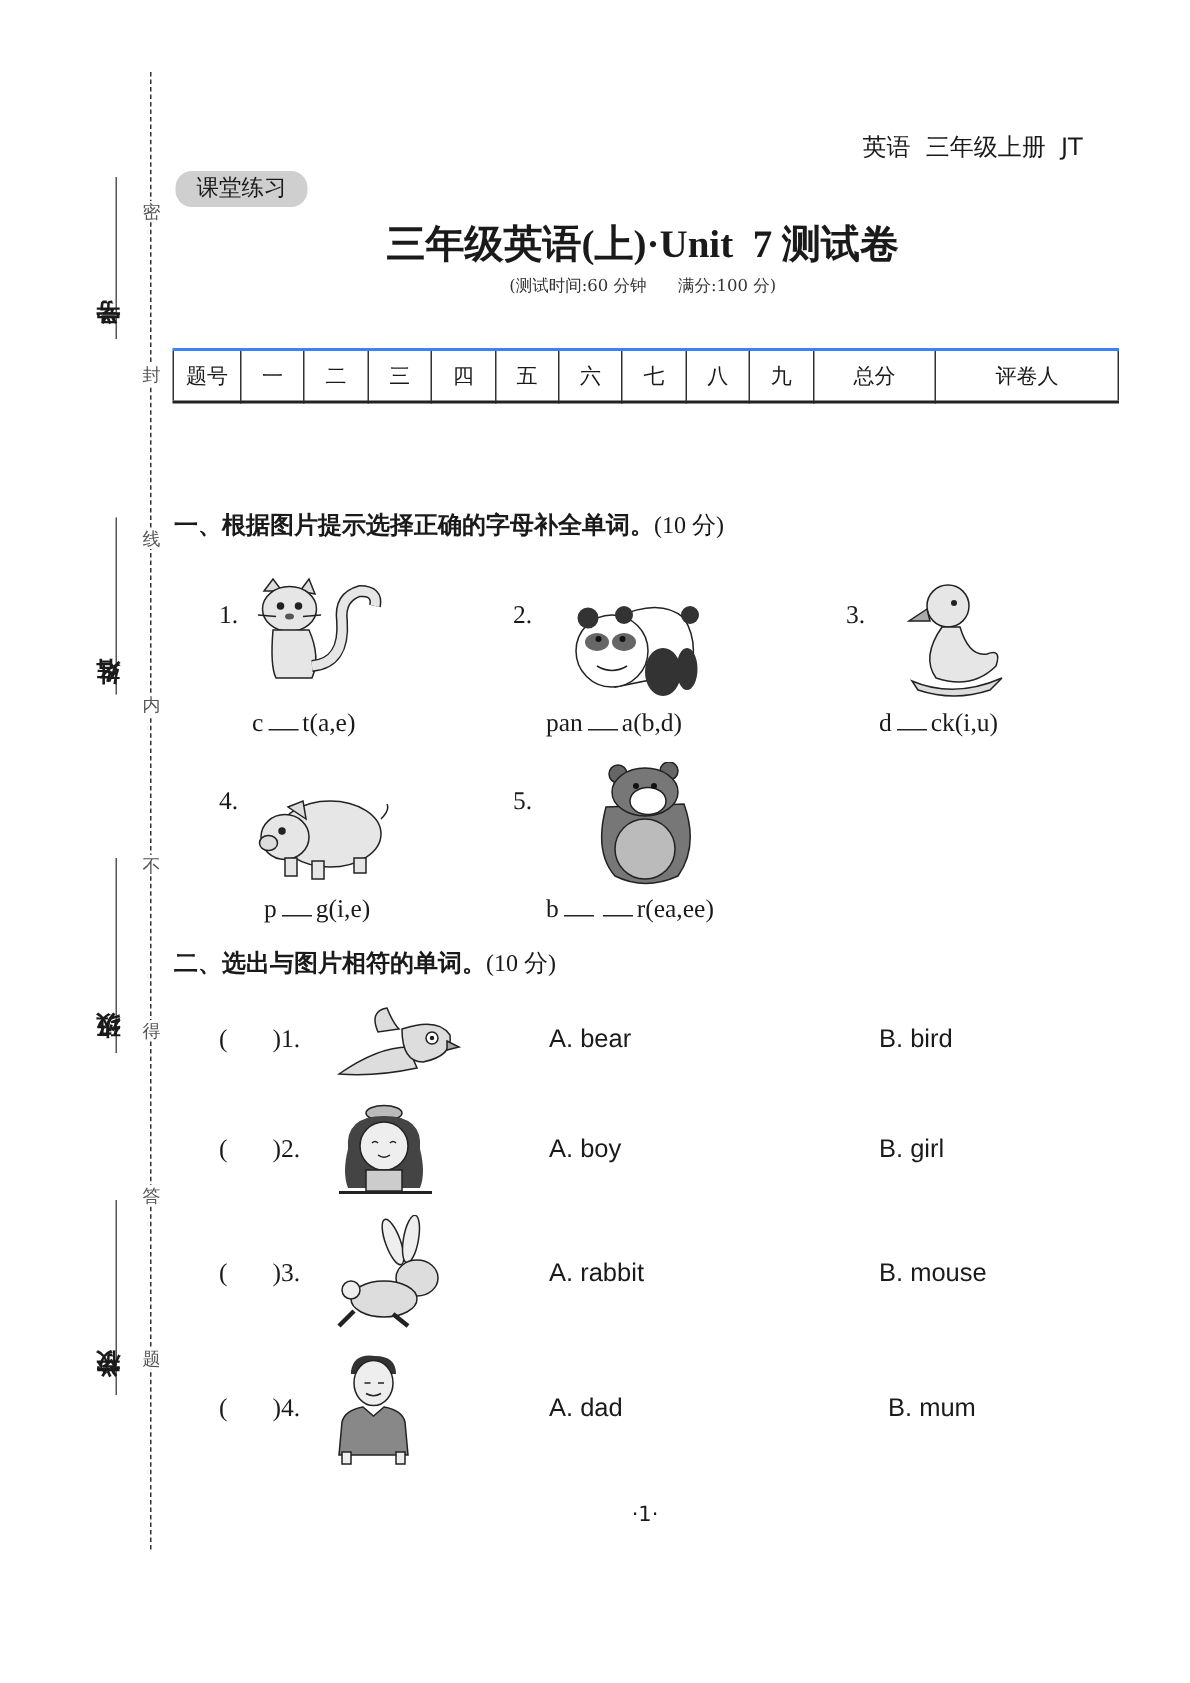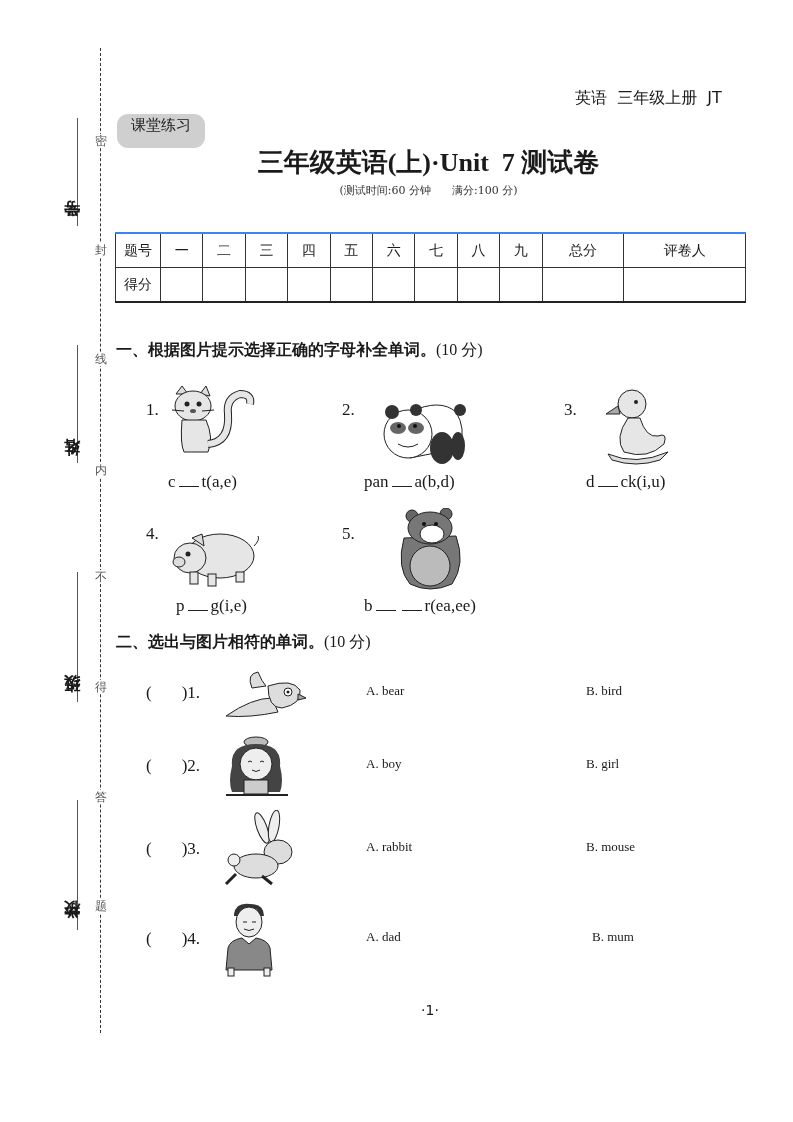--- a/index.html
+++ b/index.html
@@ -8,38 +8,38 @@
   .abs { position: absolute; }
   .sans { font-family: "DejaVu Sans", "Liberation Sans", sans-serif; }
 
   
   .dash-line { position: absolute; left: 100px; top: 48px; height: 985px; border-left: 1px dashed #333; }
   .margin-char { position: absolute; left: 94px; width: 14px; font-size: 12px; color: #555; background: #fff; text-align: center; line-height: 14px; }
   .field-label { position: absolute; left: 62px; width: 22px; font-size: 16px; font-weight: bold; writing-mode: vertical-rl; transform: rotate(180deg); letter-spacing: 2px; }
   .field-line { position: absolute; left: 77px; width: 0; border-left: 1px solid #555; }
 
   .top-right { left: 575px; top: 88px; font-size: 16px; }
-  .badge { left: 117px; top: 114px; width: 88px; height: 34px; border-radius: 11px; background: #cfcfcf; font-size: 15px; line-height: 22px; text-align: center; }
+  .badge { left: 117px; top: 114px; width: 88px; height: 24px; border-radius: 11px; background: #cfcfcf; font-size: 15px; line-height: 22px; text-align: center; }
   .header-band { left: 116px; top: 112px; width: 625px; height: 95px; background: linear-gradient(#ffffff, #f7f7f7); z-index: -1; }
   .title { left: 116px; width: 625px; top: 145px; text-align: center; font-size: 26px; font-weight: bold; font-family: "Liberation Serif", "DejaVu Serif", serif; }
   .subtitle { left: 116px; width: 625px; top: 183px; text-align: center; font-size: 11px; color: #333; }
 
   table.score { position: absolute; left: 115px; top: 232px; width: 631px; border-collapse: collapse; font-family: "DejaVu Sans", "Liberation Sans", sans-serif; font-size: 14px; border-top: 2px solid #3b82f6; border-bottom: 2px solid #222; }
   table.score td { border: 1px solid #333; height: 33px; text-align: center; padding: 0; }
   table.score tr:first-child td { height: 33px; }
   table.score td:first-child { width: 44px; }
 
   .section-title { left: 116px; font-size: 16px; font-weight: bold; font-family: "DejaVu Sans", "Liberation Sans", sans-serif; }
   .section-title .pts { font-weight: normal; font-family: "Liberation Serif", "DejaVu Serif", serif; }
 
   .qnum { font-size: 17px; font-family: "Liberation Serif", "DejaVu Serif", serif; }
   .word { font-size: 17px; font-family: "Liberation Serif", "DejaVu Serif", serif; white-space: pre; }
   .blank { display: inline-block; width: 20px; border-bottom: 1.5px solid #222; margin: 0 3px; height: 14px; vertical-align: baseline; }
   .pic { position: absolute; }
-  .opt { font-size: 13px; font-family: Liberation Serif, serif; }
+  .opt { font-size: 17px; font-family: Liberation Sans, sans-serif; }
   .paren { font-size: 17px; font-family: "Liberation Serif", "DejaVu Serif", serif; white-space: pre; }
   .page-num { left: 0; width: 860px; top: 1002px; text-align: center; font-size: 14px; }
 </style>
 </head>
 <body>
 
 <div class="dash-line"></div>
 <div class="margin-char" style="top:134px">密</div>
 <div class="margin-char" style="top:243px">封</div>
 <div class="margin-char" style="top:352px">线</div>
@@ -73,34 +73,20 @@
     <td>三</td>
     <td>四</td>
     <td>五</td>
     <td>六</td>
     <td>七</td>
     <td>八</td>
     <td>九</td>
     <td>总分</td>
     <td>评卷人</td>
   </tr>
-  <tr>
-    <td>得分</td>
-    <td></td>
-    <td></td>
-    <td></td>
-    <td></td>
-    <td></td>
-    <td></td>
-    <td></td>
-    <td></td>
-    <td></td>
-    <td></td>
-    <td></td>
-  </tr>
 </tbody>
   </table>
 
 <div class="abs section-title" style="top:340px">
   <span>一、根据图片提示选择正确的字母补全单词。</span><span class="pts">(10 分)</span>
 </div>
 
 <div class="abs qnum" style="left:146px;top:400px">1.</div>
 <svg class="pic" style="left:168px;top:384px" width="90" height="72" viewBox="0 0 90 72">
   <path d="M8 10 L14 2 L20 10 Z M32 10 L38 2 L42 12 Z" fill="#ddd" stroke="#222"></path>

